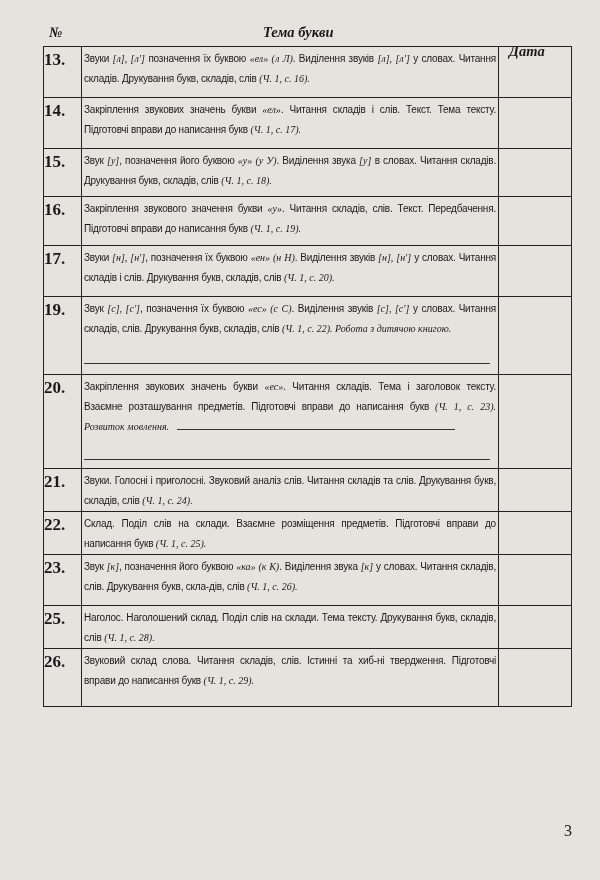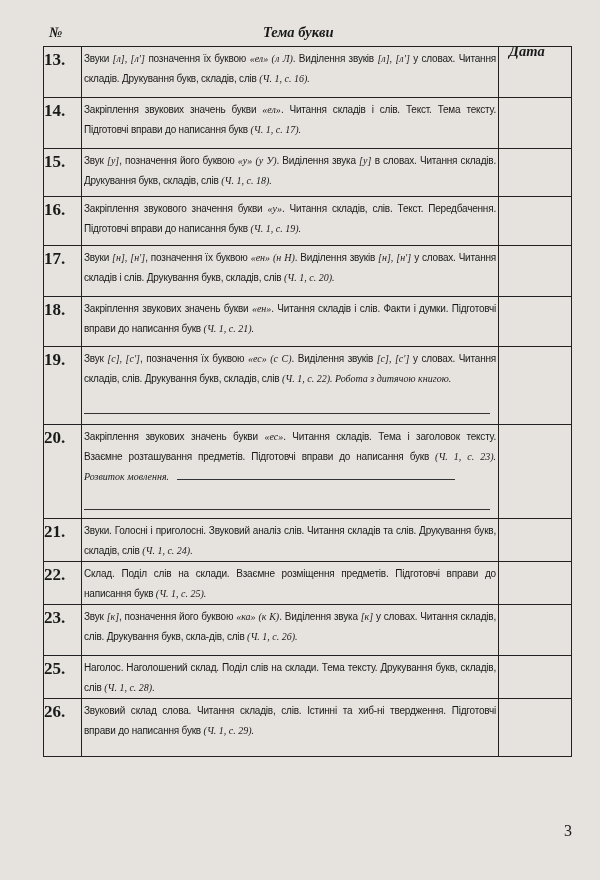--- a/index.html
+++ b/index.html
@@ -86,27 +86,20 @@
           </td>
           <td class="date"></td>
         </tr>
         <tr style="height: 51px;">
           <td class="num">17.</td>
           <td class="topic">
             <div><span>Звуки </span><span class="it">[н], [н′]</span><span>, позначення їх буквою </span><span class="it">«ен» (н Н)</span><span>. Виділення звуків </span><span class="it">[н], [н′]</span><span> у словах. Читання складів і слів. Друкування букв, складів, слів </span><span class="it">(Ч. 1, с. 20).</span></div>
           </td>
           <td class="date"></td>
         </tr>
-        <tr style="height: 50px;">
-          <td class="num">18.</td>
-          <td class="topic">
-            <div><span>Закріплення звукових значень букви </span><span class="it">«ен»</span><span>. Читання складів і слів. Факти і думки. Підготовчі вправи до написання букв </span><span class="it">(Ч. 1, с. 21).</span></div>
-          </td>
-          <td class="date"></td>
-        </tr>
         <tr style="height: 78px;">
           <td class="num">19.</td>
           <td class="topic">
             <div><span>Звук </span><span class="it">[с], [с′]</span><span>, позначення їх буквою </span><span class="it">«ес» (с С)</span><span>. Виділення звуків </span><span class="it">[с], [с′]</span><span> у словах. Читання складів, слів. Друкування букв, складів, слів </span><span class="it">(Ч. 1, с. 22). Робота з дитячою книгою.</span></div>
             <span class="blank-line" style="margin-top: 24px;"></span>
           </td>
           <td class="date"></td>
         </tr>
         <tr style="height: 94px;">
           <td class="num">20.</td>

